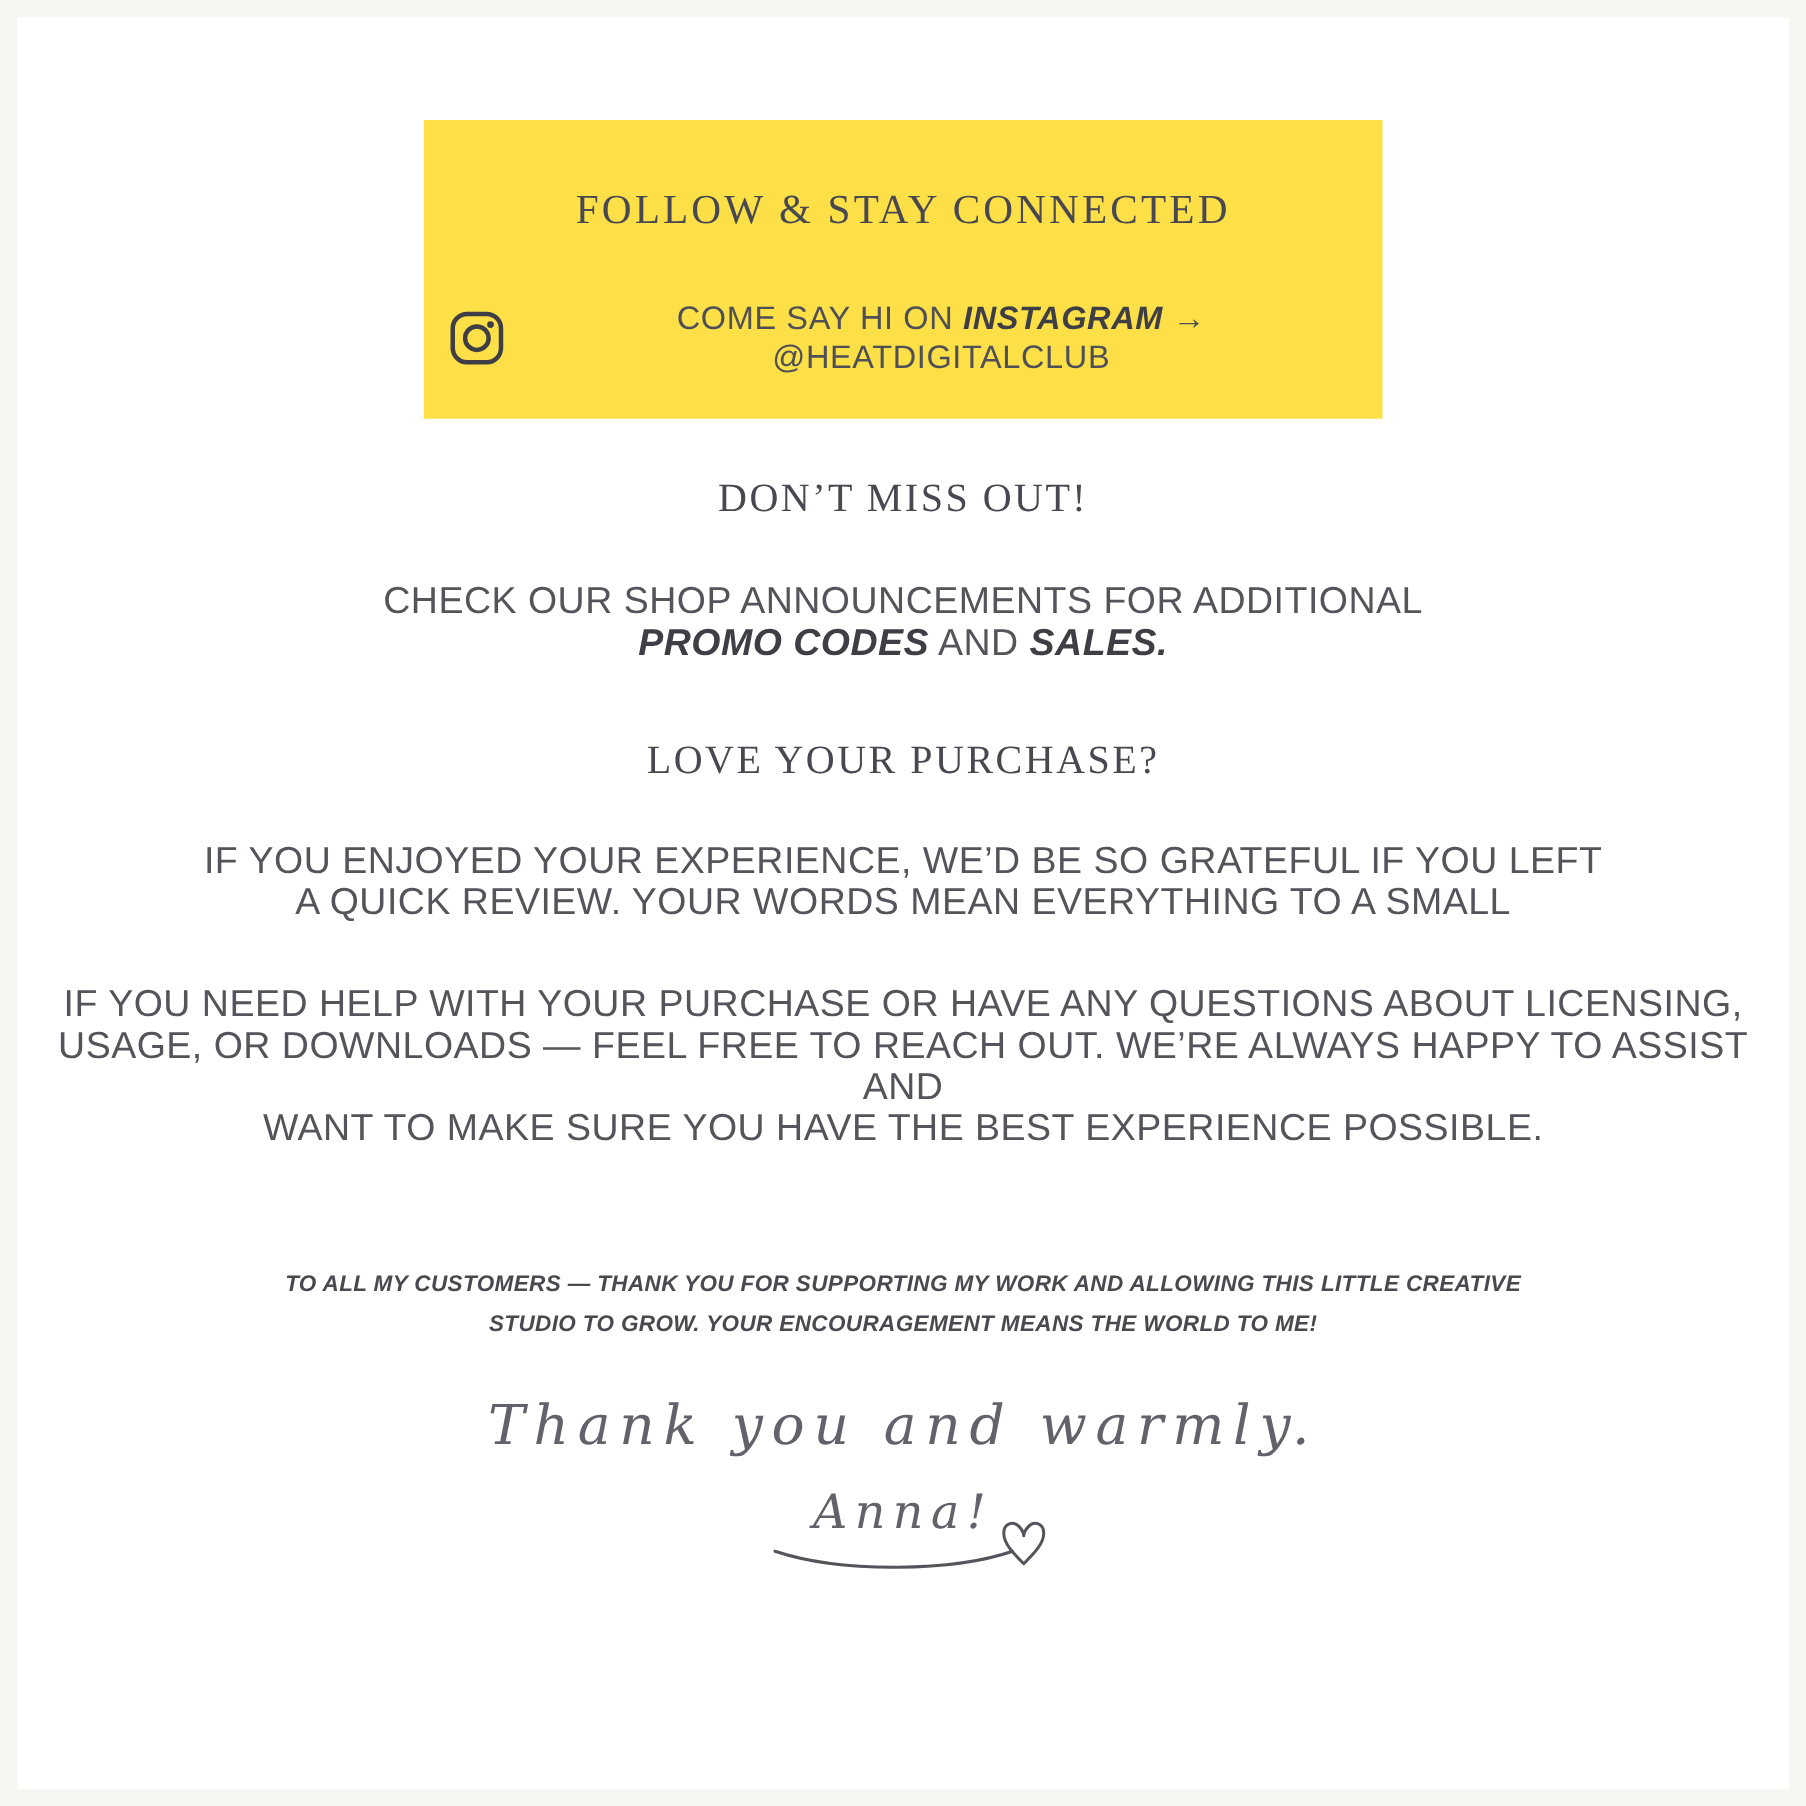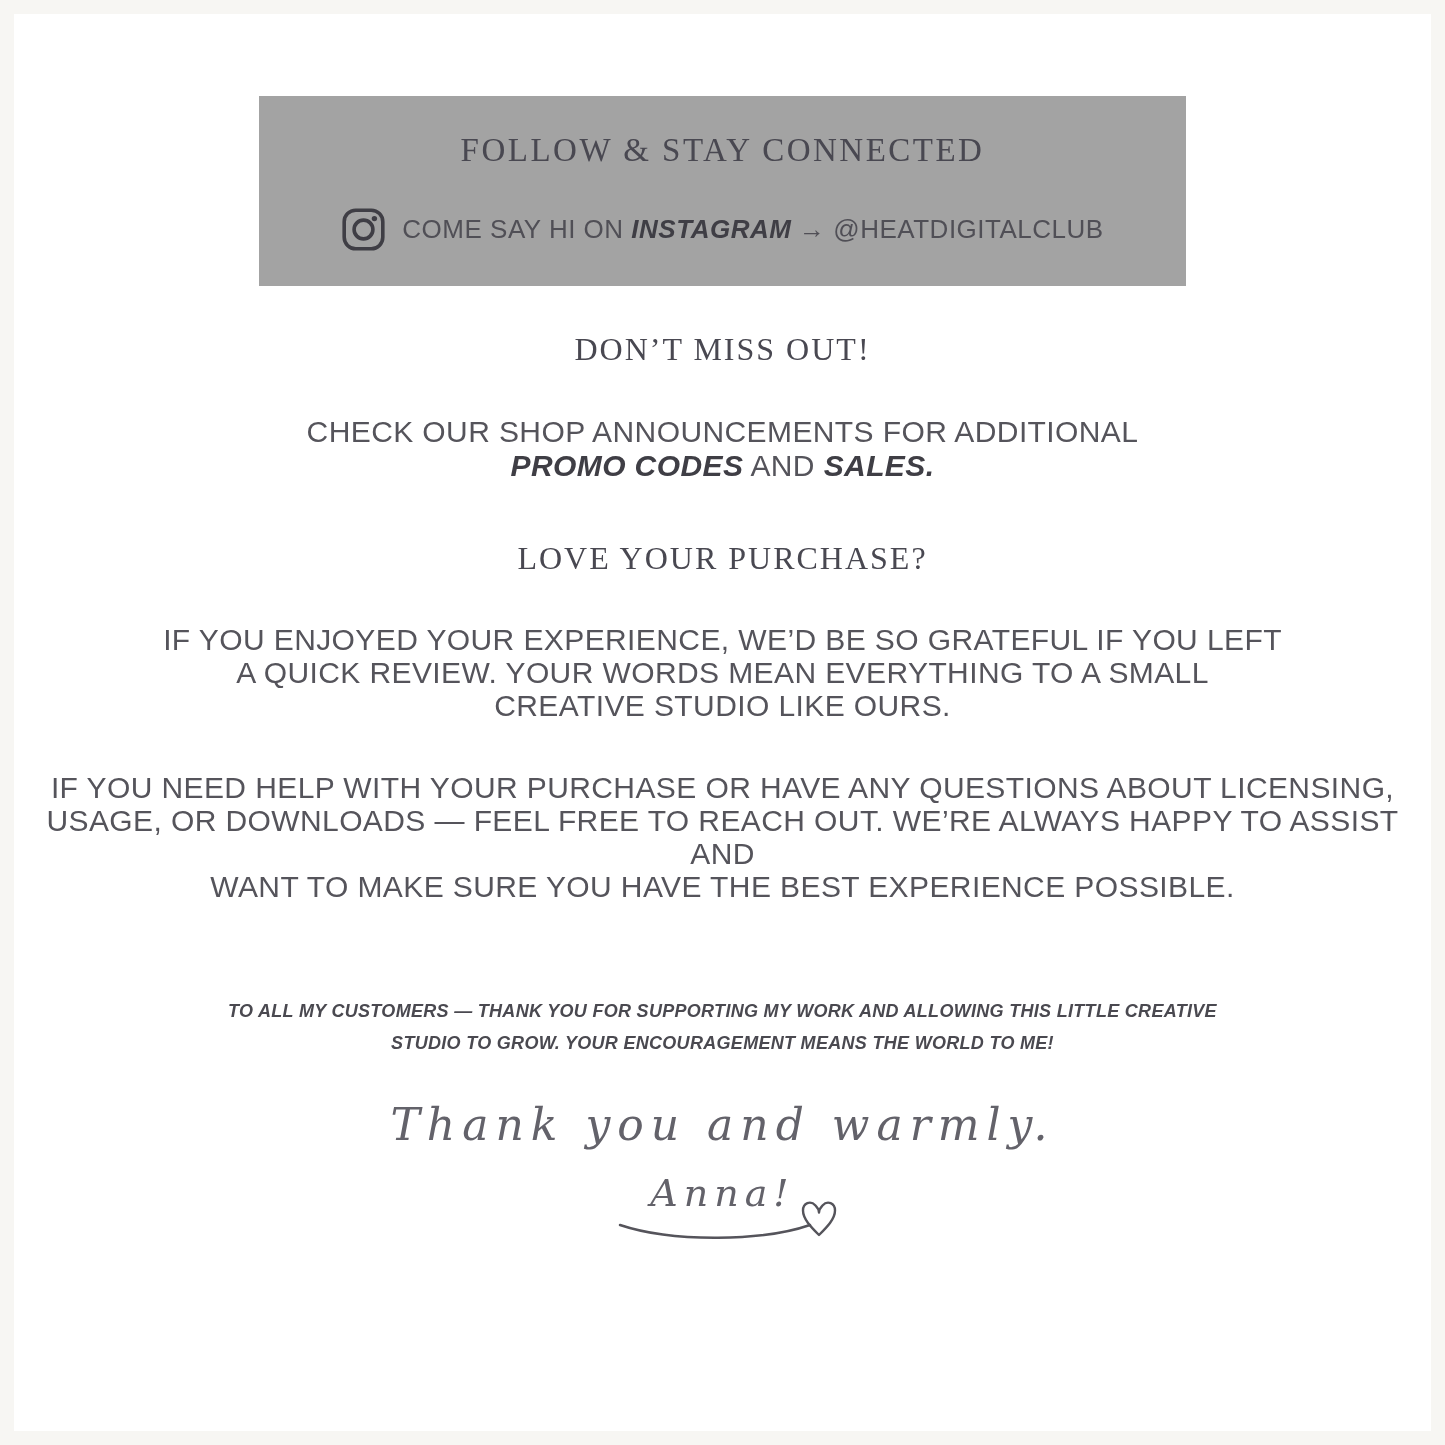--- a/index.html
+++ b/index.html
@@ -12,42 +12,42 @@
   .card {
     position: absolute;
     inset: 14px;
     background: #ffffff;
     text-align: center;
     overflow: hidden;
   }
 
   
   .connect-box {
-    width: 927px;
+    width: 767px;
     margin: 82px auto 0 auto;
-    background: #a3a3a3;
-    padding: 36px 20px 34px 20px;
+    background: #fde047;
+    padding: 54px 20px 34px 20px;
   }
   .connect-title {
     font-family: "Liberation Serif", serif;
     font-size: 33px;
     letter-spacing: 2.5px;
     color: #494851;
     font-weight: 400;
   }
   .connect-row {
     display: flex;
     justify-content: center;
     align-items: center;
     gap: 16px;
     color: #504f56;
     font-size: 26px;
     letter-spacing: 0.5px;
   }
-  .connect-row.row-1 { margin-top: 38px; }
+  .connect-row.row-1 { margin-top: 52px; }
   .connect-row.row-2 { margin-top: 30px; }
   .connect-row .bold-em {
     font-weight: bold;
     font-style: italic;
     color: #3f3e45;
   }
   .icon-wrap { display: inline-flex; align-items: center; }
   .icon-wrap svg { display: block; }
 
   
@@ -147,21 +147,20 @@
   <div class="section-title t-miss">DON’T MISS OUT!</div>
   <div class="body-par p-miss">
     <div>CHECK OUR SHOP ANNOUNCEMENTS FOR ADDITIONAL</div>
     <div><span class="bold-em">PROMO CODES</span><span> AND </span><span class="bold-em">SALES.</span></div>
   </div>
 
   <div class="section-title t-purchase">LOVE YOUR PURCHASE?</div>
   <div class="body-par p-purchase">
     <div>IF YOU ENJOYED YOUR EXPERIENCE, WE’D BE SO GRATEFUL IF YOU LEFT</div>
     <div>A QUICK REVIEW. YOUR WORDS MEAN EVERYTHING TO A SMALL</div>
-    <div>CREATIVE STUDIO LIKE OURS.</div>
   </div>
 
   <div class="body-par p-questions">
     <div>IF YOU NEED HELP WITH YOUR PURCHASE OR HAVE ANY QUESTIONS ABOUT LICENSING,</div>
     <div>USAGE, OR DOWNLOADS — FEEL FREE TO REACH OUT. WE’RE ALWAYS HAPPY TO ASSIST AND</div>
     <div>WANT TO MAKE SURE YOU HAVE THE BEST EXPERIENCE POSSIBLE.</div>
   </div>
 
   <div class="customers-note">
     <div>TO ALL MY CUSTOMERS — THANK YOU FOR SUPPORTING MY WORK AND ALLOWING THIS LITTLE CREATIVE</div>

